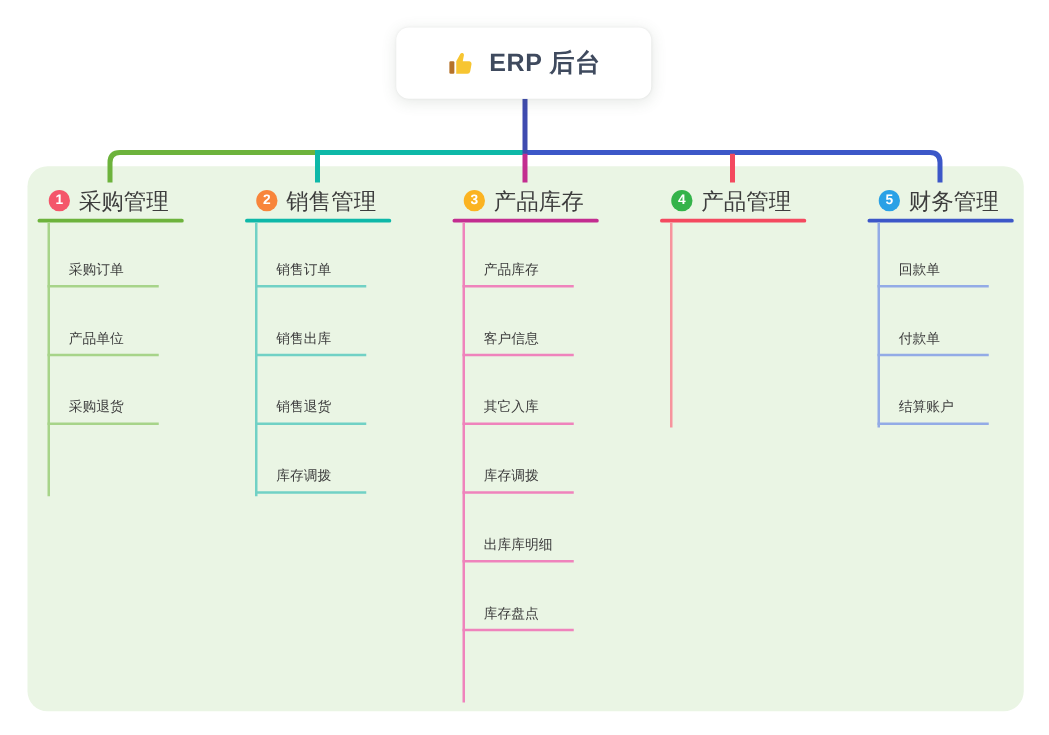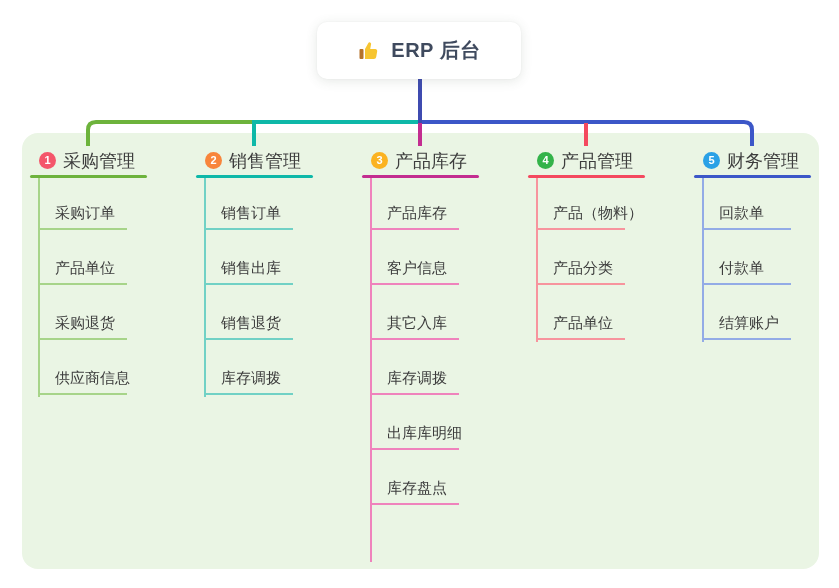--- a/index.html
+++ b/index.html
@@ -55,21 +55,21 @@
   .vline.b3 { background:var(--b3-light); }
   .vline.b4 { background:var(--b4-light); }
   .vline.b5 { background:var(--b5-light); }
   .vh-4 { height:219px; }
   .vh-7 { height:384px; }
   .vh-3 { height:164px; }
 
   .item { position:relative; height:55px; display:flex; align-items:flex-end; }
   .item:first-child { height:52px; }
   .item-label {
-    margin-left:25px; margin-bottom:7px; font-size:15px; color:var(--text);
+    margin-left:25px; margin-bottom:7px; font-size:11px; color:var(--text);
     white-space:nowrap;
   }
   i.subline { display:block; position:absolute; left:8px; bottom:0; width:89px; height:2px; }
   .subline.b1 { background:var(--b1-light); }
   .subline.b2 { background:var(--b2-light); }
   .subline.b3 { background:var(--b3-light); }
   .subline.b4 { background:var(--b4-light); }
   .subline.b5 { background:var(--b5-light); }
 </style>
 </head>
@@ -109,24 +109,20 @@
         <i class="subline b1"></i>
       </div>
       <div class="item">
         <span class="item-label">产品单位</span>
         <i class="subline b1"></i>
       </div>
       <div class="item">
         <span class="item-label">采购退货</span>
         <i class="subline b1"></i>
       </div>
-      <div class="item">
-        <span class="item-label">供应商信息</span>
-        <i class="subline b1"></i>
-      </div>
     </div>
   </div>
 
   <div class="branch" style="left:196px">
     <div class="header">
       <span class="badge b2">2</span>
       <span class="h-label">销售管理</span>
     </div>
     <i class="hline b2"></i>
     <i class="vline b2 vh-4"></i>
@@ -185,34 +181,20 @@
     </div>
   </div>
 
   <div class="branch" style="left:528px">
     <div class="header">
       <span class="badge b4">4</span>
       <span class="h-label">产品管理</span>
     </div>
     <i class="hline b4"></i>
     <i class="vline b4 vh-3"></i>
-    <div class="items">
-      <div class="item">
-        <span class="item-label">产品（物料）</span>
-        <i class="subline b4"></i>
-      </div>
-      <div class="item">
-        <span class="item-label">产品分类</span>
-        <i class="subline b4"></i>
-      </div>
-      <div class="item">
-        <span class="item-label">产品单位</span>
-        <i class="subline b4"></i>
-      </div>
-    </div>
   </div>
 
   <div class="branch" style="left:694px">
     <div class="header">
       <span class="badge b5">5</span>
       <span class="h-label">财务管理</span>
     </div>
     <i class="hline b5"></i>
     <i class="vline b5 vh-3"></i>
     <div class="items">

